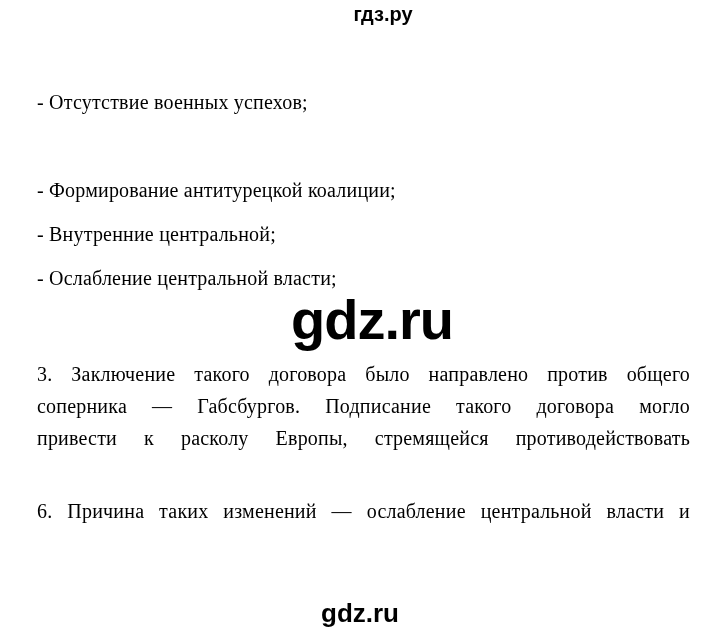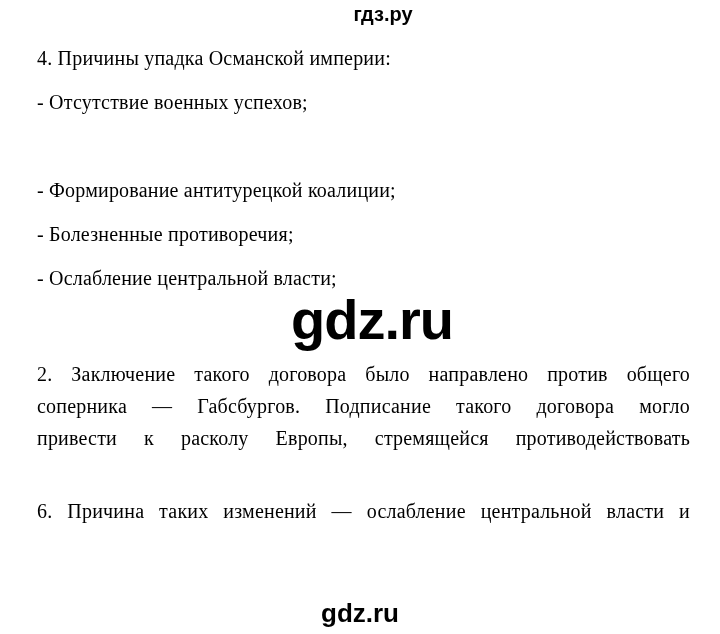--- a/index.html
+++ b/index.html
@@ -63,30 +63,29 @@
     color: #000000;
   }
 </style>
 </head>
 <body>
 
 <div class="page">
 
   <div class="site-header">гдз.ру</div>
 
-  <div class="abs bodyline" style="top:47px">4. Причины упадка Османской империи:</div>
 
   <div class="abs bodyline" style="top:91px">- Отсутствие военных успехов;</div>
   <div class="abs bodyline" style="top:179px">- Формирование антитурецкой коалиции;</div>
-  <div class="abs bodyline" style="top:223px">- Болезненные противоречия;</div>
+  <div class="abs bodyline" style="top:223px">- Внутренние центральной;</div>
   <div class="abs bodyline" style="top:267px">- Ослабление центральной власти;</div>
 
   <div class="watermark">gdz.ru</div>
 
-  <div class="abs pline just" style="top:363px">2.  Заключение такого договора было направлено против общего</div>
+  <div class="abs pline just" style="top:363px">3.  Заключение такого договора было направлено против общего</div>
   <div class="abs pline just" style="top:427px">привести к расколу Европы, стремящейся противодействовать</div>
   <div class="abs pline just" style="top:395px">соперника — Габсбургов. Подписание такого договора могло</div>
 
   <div class="abs pline just" style="top:500px">6. Причина таких изменений — ослабление центральной власти и</div>
 
   <div class="site-footer">gdz.ru</div>
 
 </div>
 
 </body></html>

